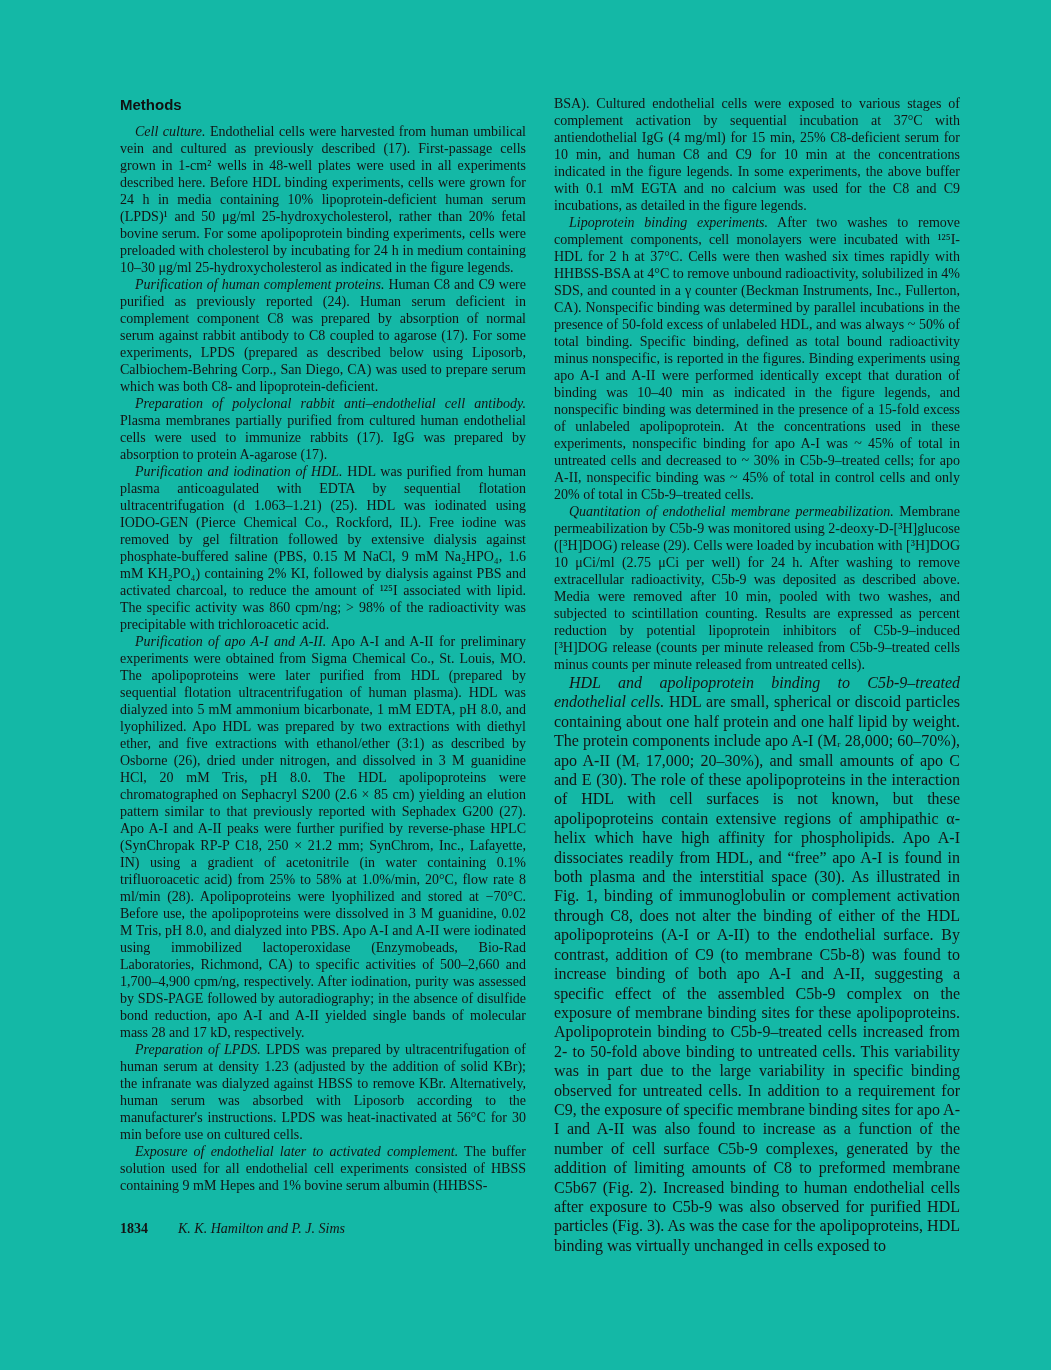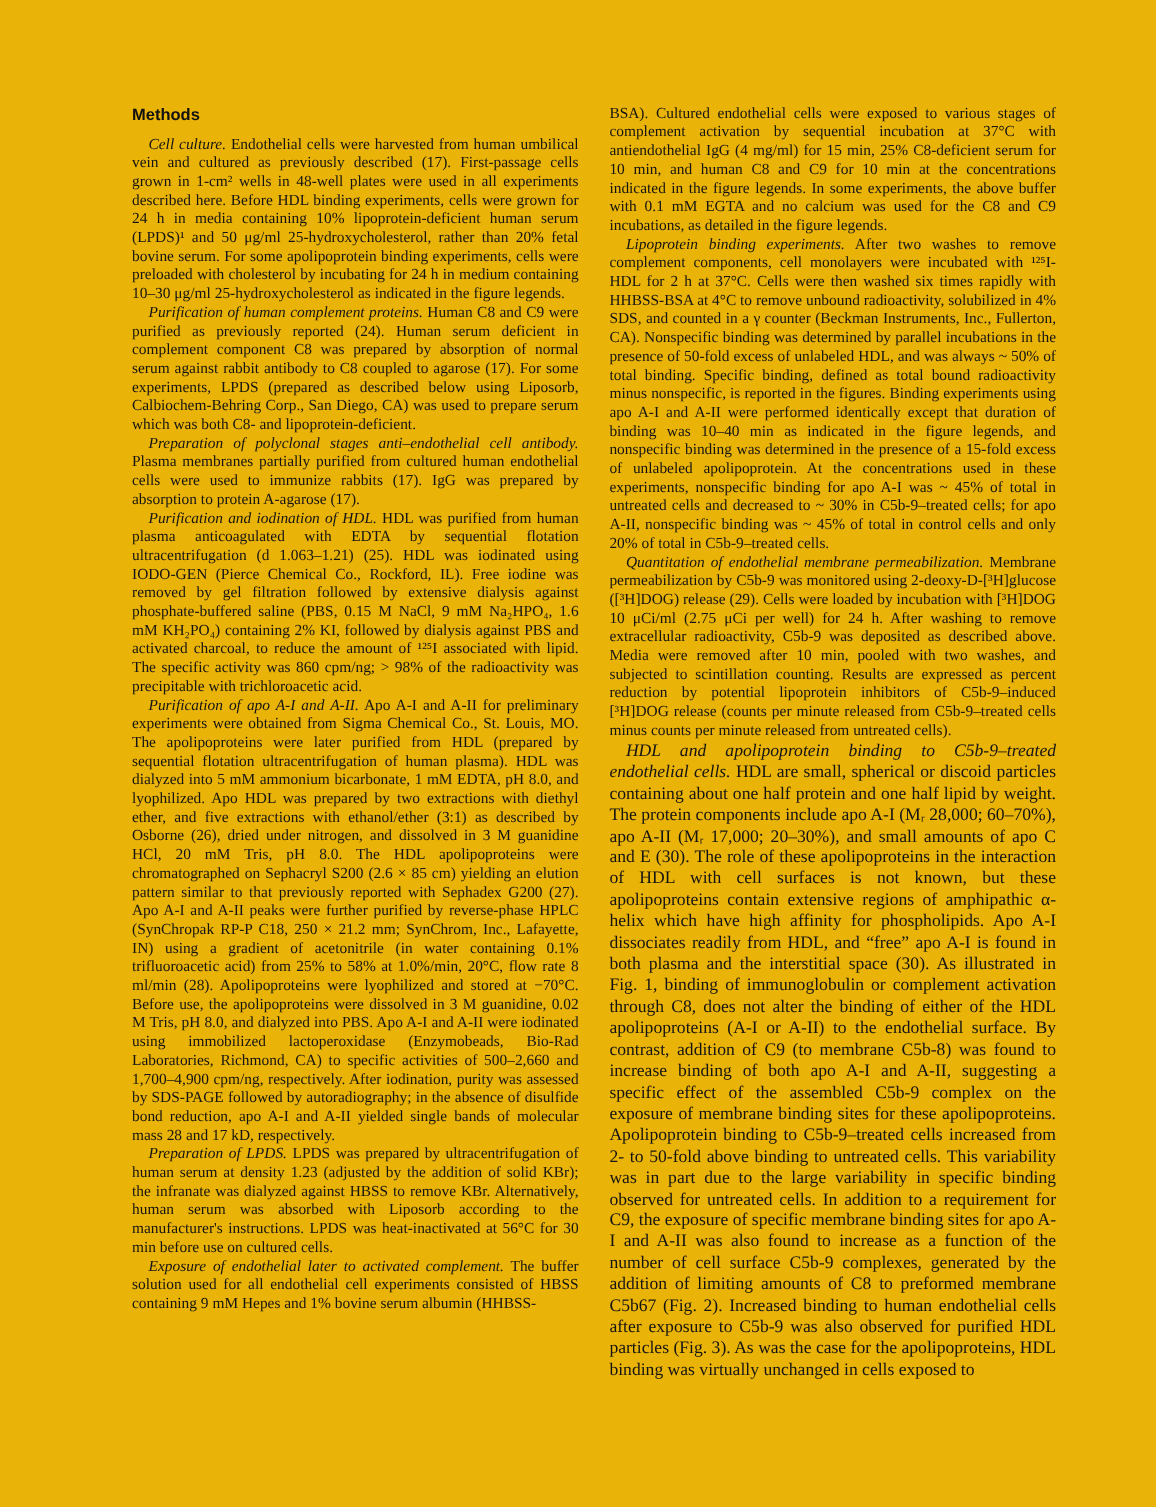--- a/index.html
+++ b/index.html
@@ -8,21 +8,21 @@
     width: 1051px;
     height: 1370px;
     font-family: "Liberation Serif", "DejaVu Serif", serif;
     color: #141414;
     position: relative;
   }
   .page {
     position: relative;
     width: 1051px;
     height: 1370px;
-    background: #eab308;
+    background: #14b8a6;
     overflow: hidden;
   }
   .columns {
     position: absolute;
     top: 95px;
     left: 120px;
     width: 840px;
     display: flex;
     gap: 28px;
   }
@@ -70,31 +70,34 @@
 <div class="page">
   <main class="columns">
 
     <section class="col">
       <h2 class="sec-heading">Methods</h2>
 
       <p class="meth indent"><span class="lead">Cell culture.</span><span> Endothelial cells were harvested from human umbilical vein and cultured as previously described (17). First-passage cells grown in 1-cm² wells in 48-well plates were used in all experiments described here. Before HDL binding experiments, cells were grown for 24 h in media containing 10% lipoprotein-deficient human serum (LPDS)¹ and 50 μg/ml 25-hydroxycholesterol, rather than 20% fetal bovine serum. For some apolipoprotein binding experiments, cells were preloaded with cholesterol by incubating for 24 h in medium containing 10–30 μg/ml 25-hydroxycholesterol as indicated in the figure legends.</span></p>
 
       <p class="meth indent"><span class="lead">Purification of human complement proteins.</span><span> Human C8 and C9 were purified as previously reported (24). Human serum deficient in complement component C8 was prepared by absorption of normal serum against rabbit antibody to C8 coupled to agarose (17). For some experiments, LPDS (prepared as described below using Liposorb, Calbiochem-Behring Corp., San Diego, CA) was used to prepare serum which was both C8- and lipoprotein-deficient.</span></p>
 
-      <p class="meth indent"><span class="lead">Preparation of polyclonal stages anti–endothelial cell antibody.</span><span> Plasma membranes partially purified from cultured human endothelial cells were used to immunize rabbits (17). IgG was prepared by absorption to protein A-agarose (17).</span></p>
+      <p class="meth indent"><span class="lead">Preparation of polyclonal rabbit anti–endothelial cell antibody.</span><span> Plasma membranes partially purified from cultured human endothelial cells were used to immunize rabbits (17). IgG was prepared by absorption to protein A-agarose (17).</span></p>
 
       <p class="meth indent"><span class="lead">Purification and iodination of HDL.</span><span> HDL was purified from human plasma anticoagulated with EDTA by sequential flotation ultracentrifugation (d 1.063–1.21) (25). HDL was iodinated using IODO-GEN (Pierce Chemical Co., Rockford, IL). Free iodine was removed by gel filtration followed by extensive dialysis against phosphate-buffered saline (PBS, 0.15 M NaCl, 9 mM Na₂HPO₄, 1.6 mM KH₂PO₄) containing 2% KI, followed by dialysis against PBS and activated charcoal, to reduce the amount of ¹²⁵I associated with lipid. The specific activity was 860 cpm/ng; &gt; 98% of the radioactivity was precipitable with trichloroacetic acid.</span></p>
 
       <p class="meth indent"><span class="lead">Purification of apo A-I and A-II.</span><span> Apo A-I and A-II for preliminary experiments were obtained from Sigma Chemical Co., St. Louis, MO. The apolipoproteins were later purified from HDL (prepared by sequential flotation ultracentrifugation of human plasma). HDL was dialyzed into 5 mM ammonium bicarbonate, 1 mM EDTA, pH 8.0, and lyophilized. Apo HDL was prepared by two extractions with diethyl ether, and five extractions with ethanol/ether (3:1) as described by Osborne (26), dried under nitrogen, and dissolved in 3 M guanidine HCl, 20 mM Tris, pH 8.0. The HDL apolipoproteins were chromatographed on Sephacryl S200 (2.6 × 85 cm) yielding an elution pattern similar to that previously reported with Sephadex G200 (27). Apo A-I and A-II peaks were further purified by reverse-phase HPLC (SynChropak RP-P C18, 250 × 21.2 mm; SynChrom, Inc., Lafayette, IN) using a gradient of acetonitrile (in water containing 0.1% trifluoroacetic acid) from 25% to 58% at 1.0%/min, 20°C, flow rate 8 ml/min (28). Apolipoproteins were lyophilized and stored at −70°C. Before use, the apolipoproteins were dissolved in 3 M guanidine, 0.02 M Tris, pH 8.0, and dialyzed into PBS. Apo A-I and A-II were iodinated using immobilized lactoperoxidase (Enzymobeads, Bio-Rad Laboratories, Richmond, CA) to specific activities of 500–2,660 and 1,700–4,900 cpm/ng, respectively. After iodination, purity was assessed by SDS-PAGE followed by autoradiography; in the absence of disulfide bond reduction, apo A-I and A-II yielded single bands of molecular mass 28 and 17 kD, respectively.</span></p>
 
       <p class="meth indent"><span class="lead">Preparation of LPDS.</span><span> LPDS was prepared by ultracentrifugation of human serum at density 1.23 (adjusted by the addition of solid KBr); the infranate was dialyzed against HBSS to remove KBr. Alternatively, human serum was absorbed with Liposorb according to the manufacturer's instructions. LPDS was heat-inactivated at 56°C for 30 min before use on cultured cells.</span></p>
 
       <p class="meth indent"><span class="lead">Exposure of endothelial later to activated complement.</span><span> The buffer solution used for all endothelial cell experiments consisted of HBSS containing 9 mM Hepes and 1% bovine serum albumin (HHBSS-</span></p>
 
 
+      <div class="footer">
+        <span class="pageno">1834</span><span class="authors">K. K. Hamilton and P. J. Sims</span>
+      </div>
     </section>
 
     <section class="col">
       <p class="meth"><span>BSA). Cultured endothelial cells were exposed to various stages of complement activation by sequential incubation at 37°C with antiendothelial IgG (4 mg/ml) for 15 min, 25% C8-deficient serum for 10 min, and human C8 and C9 for 10 min at the concentrations indicated in the figure legends. In some experiments, the above buffer with 0.1 mM EGTA and no calcium was used for the C8 and C9 incubations, as detailed in the figure legends.</span></p>
 
       <p class="meth indent"><span class="lead">Lipoprotein binding experiments.</span><span> After two washes to remove complement components, cell monolayers were incubated with ¹²⁵I-HDL for 2 h at 37°C. Cells were then washed six times rapidly with HHBSS-BSA at 4°C to remove unbound radioactivity, solubilized in 4% SDS, and counted in a γ counter (Beckman Instruments, Inc., Fullerton, CA). Nonspecific binding was determined by parallel incubations in the presence of 50-fold excess of unlabeled HDL, and was always ~ 50% of total binding. Specific binding, defined as total bound radioactivity minus nonspecific, is reported in the figures. Binding experiments using apo A-I and A-II were performed identically except that duration of binding was 10–40 min as indicated in the figure legends, and nonspecific binding was determined in the presence of a 15-fold excess of unlabeled apolipoprotein. At the concentrations used in these experiments, nonspecific binding for apo A-I was ~ 45% of total in untreated cells and decreased to ~ 30% in C5b-9–treated cells; for apo A-II, nonspecific binding was ~ 45% of total in control cells and only 20% of total in C5b-9–treated cells.</span></p>
 
       <p class="meth indent"><span class="lead">Quantitation of endothelial membrane permeabilization.</span><span> Membrane permeabilization by C5b-9 was monitored using 2-deoxy-D-[³H]glucose ([³H]DOG) release (29). Cells were loaded by incubation with [³H]DOG 10 μCi/ml (2.75 μCi per well) for 24 h. After washing to remove extracellular radioactivity, C5b-9 was deposited as described above. Media were removed after 10 min, pooled with two washes, and subjected to scintillation counting. Results are expressed as percent reduction by potential lipoprotein inhibitors of C5b-9–induced [³H]DOG release (counts per minute released from C5b-9–treated cells minus counts per minute released from untreated cells).</span></p>
 
 

